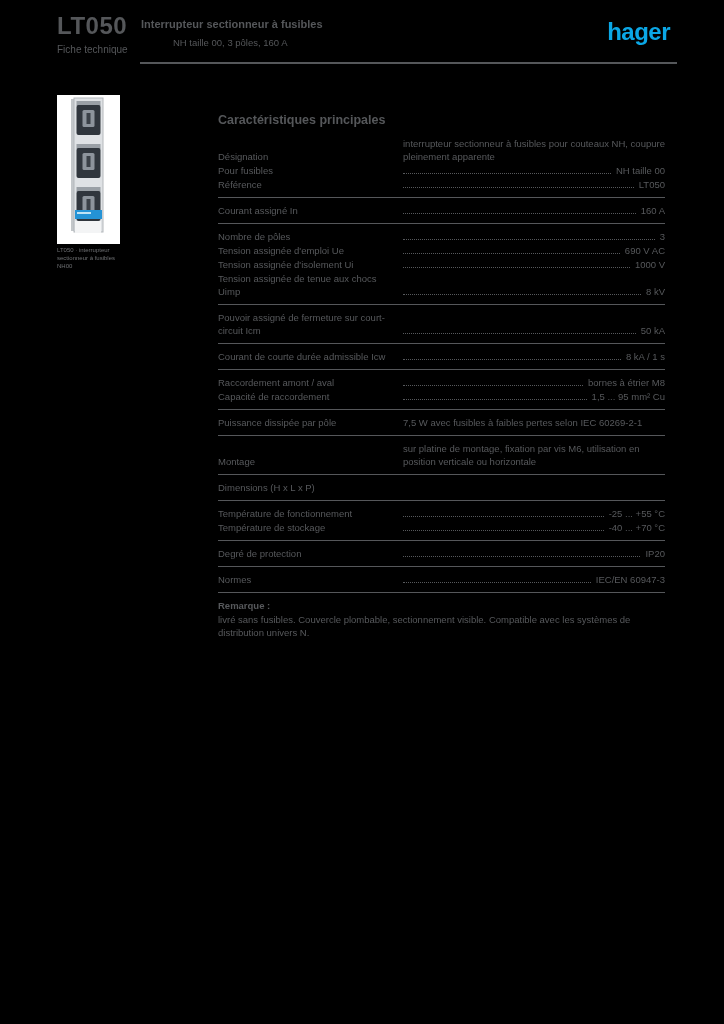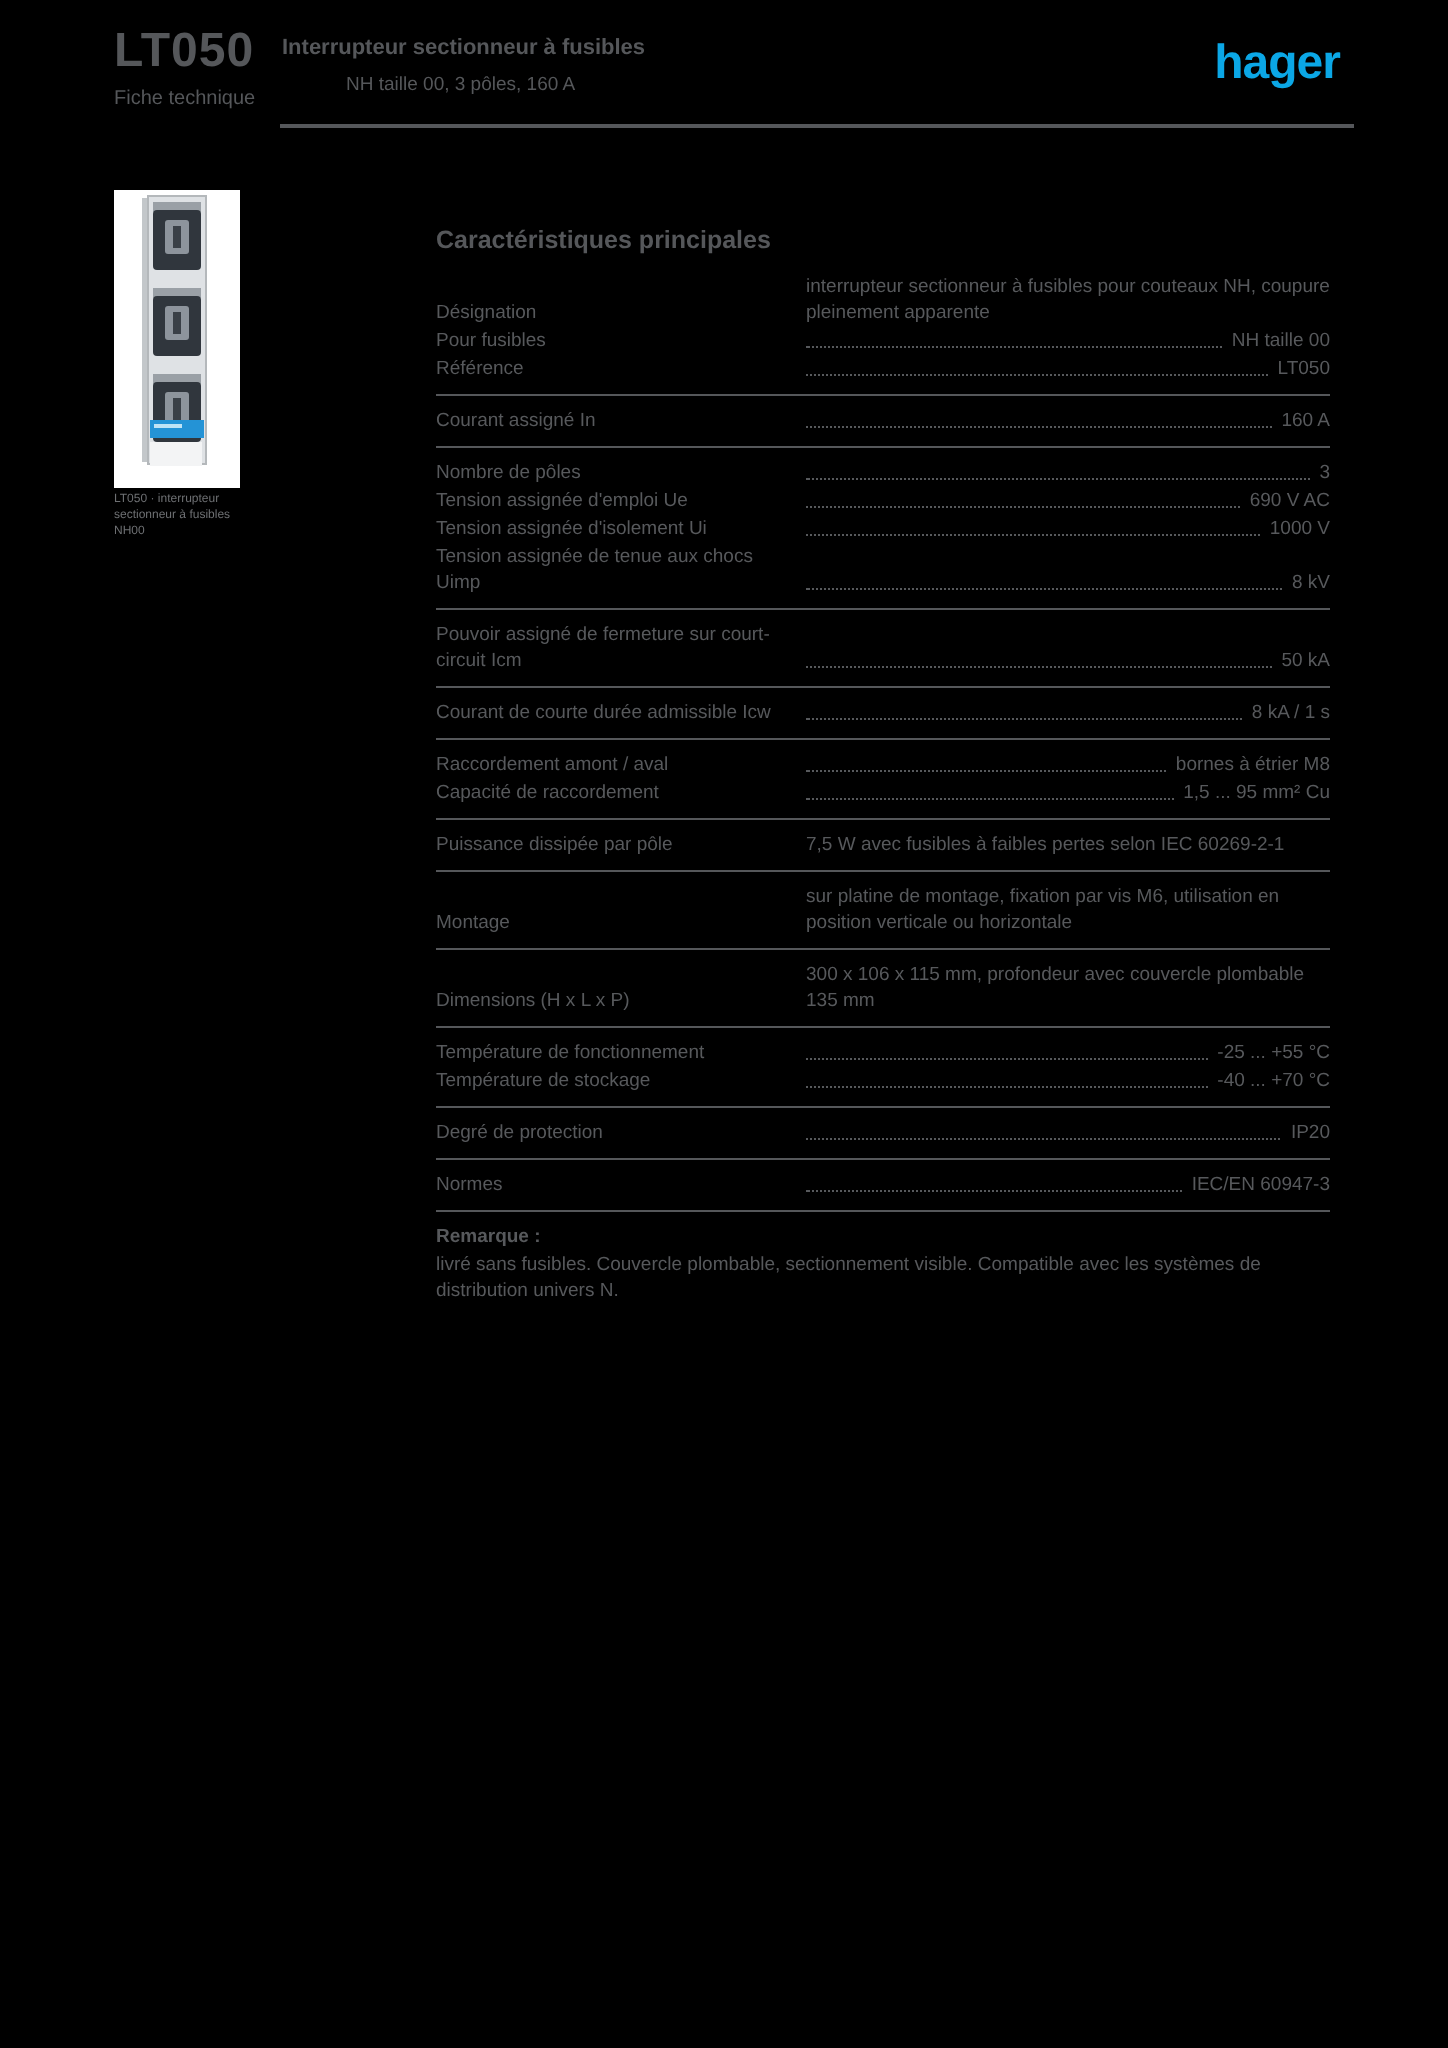--- a/index.html
+++ b/index.html
@@ -154,21 +154,20 @@
           <span class="val">7,5 W avec fusibles à faibles pertes selon IEC 60269-2-1</span>
         </div>
         <hr class="sep">
         <div class="row long">
           <span class="lab">Montage</span>
           <span class="val">sur platine de montage, fixation par vis M6, utilisation en position verticale ou horizontale</span>
         </div>
         <hr class="sep">
         <div class="row long">
           <span class="lab">Dimensions (H x L x P)</span>
-          <span class="val">300 x 106 x 115 mm, profondeur avec couvercle plombable 135 mm</span>
         </div>
         <hr class="sep">
         <div class="row">
           <span class="lab">Température de fonctionnement</span>
           <span class="leader"></span>
           <span class="val">-25 ... +55 °C</span>
         </div>
         <div class="row">
           <span class="lab">Température de stockage</span>
           <span class="leader"></span>

